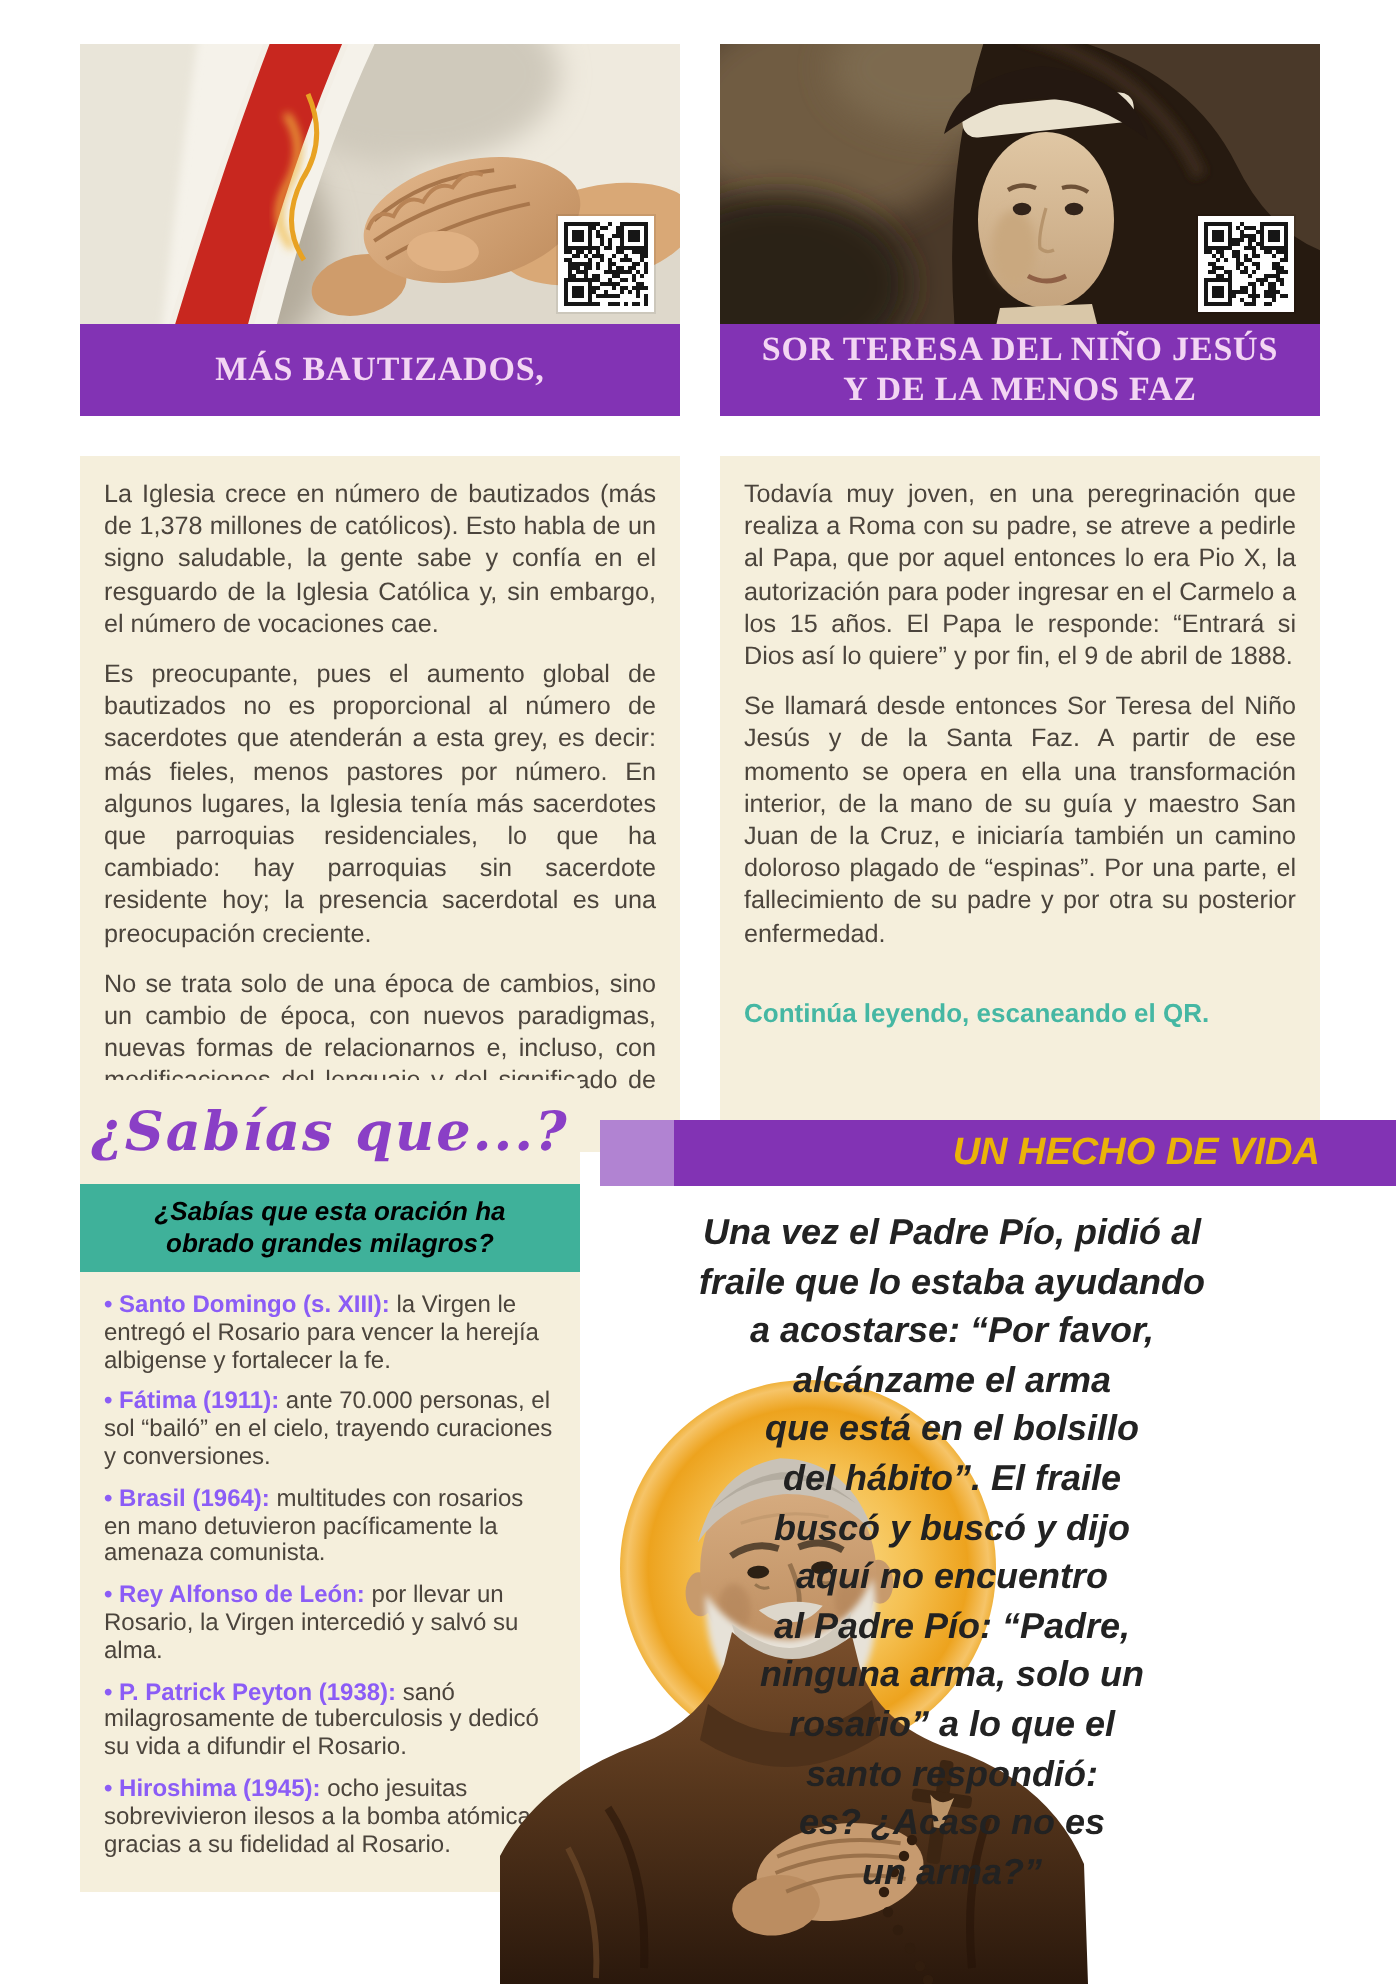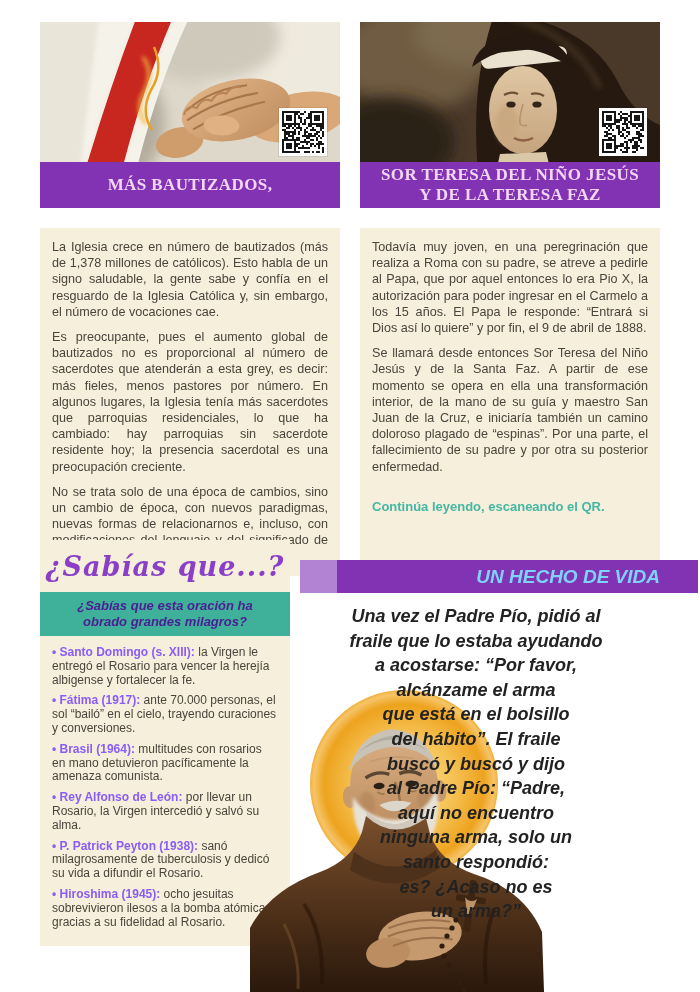--- a/index.html
+++ b/index.html
@@ -17,29 +17,29 @@
           letter-spacing:.4px;display:flex;flex-direction:column;justify-content:center;}
   .textarea{background:#f5efdc;padding:11px 12px;height:326px;overflow:hidden;box-sizing:content-box;margin-top:20px;}
   .textarea p{margin:0 0 9px;font-size:12.6px;line-height:16.2px;text-align:justify;color:#4b443c;}
   .cta{color:#45b7a3;font-weight:bold;font-size:13px;line-height:16px;}
   .cta.gap{display:block;margin-top:24px;}
 
   
   .sabias{position:absolute;left:40px;top:540px;width:250px;height:406px;background:#f5efdc;z-index:1;}
   .sabias-title{font-family:"DejaVu Serif",serif;font-style:italic;font-weight:bold;font-size:27px;
                 color:#8a3fc6;text-align:center;padding-top:11px;letter-spacing:1px;}
-  .sabias-sub{background:#3fb19a;color:#4c1d95;font-style:italic;font-weight:bold;font-size:13px;
+  .sabias-sub{background:#3fb19a;color:#000000;font-style:italic;font-weight:bold;font-size:13px;
               line-height:16px;text-align:center;padding:6px 16px;margin-top:10px;}
   .bullets{padding:10px 12px 0;}
   .bullets p{margin:0 0 7px;font-size:12px;line-height:13.8px;color:#4b443c;}
   .bullets b{color:#8b5cf6;}
 
   
   .hecho-banner{position:absolute;left:300px;top:560px;width:398px;height:33px;background:#8233b4;
-                color:#7dd3fc;font-style:italic;font-weight:bold;font-size:19px;line-height:33px;
+                color:#eab308;font-style:italic;font-weight:bold;font-size:19px;line-height:33px;
                 text-align:right;padding-right:38px;box-sizing:border-box;z-index:2;}
   .hecho-banner::before{content:"";position:absolute;left:0;top:0;width:37px;height:33px;background:#b183d2;}
   .quote{position:absolute;left:290px;top:604px;width:372px;text-align:center;z-index:6;
          font-weight:bold;font-style:italic;font-size:18px;line-height:24.6px;color:#222222;}
   .quote div{white-space:nowrap;}
 
   .pio{position:absolute;left:244px;top:684px;width:316px;height:308px;z-index:5;}
   .pio svg{width:100%;height:100%;}
 </style>
 </head>
@@ -427,38 +427,38 @@
             <rect x="15" y="1" width="5" height="5" fill="#ffffff"></rect>
             <rect x="16" y="2" width="3" height="3" fill="#161616"></rect>
             <rect x="0" y="14" width="7" height="7" fill="#161616"></rect>
             <rect x="1" y="15" width="5" height="5" fill="#ffffff"></rect>
             <rect x="2" y="16" width="3" height="3" fill="#161616"></rect>
           </svg>
         </div>
     </div>
     <div class="banner">
       <div>SOR TERESA DEL NIÑO JESÚS</div>
-      <div>Y DE LA TERESA FAZ</div>
+      <div>Y DE LA MENOS FAZ</div>
     </div>
     <div class="textarea">
       <div>
           <p>Todavía muy joven, en una peregrinación que realiza a Roma con su padre, se atreve a pedirle al Papa, que por aquel entonces lo era Pio X, la autorización para poder ingresar en el Carmelo a los 15 años. El Papa le responde: “Entrará si Dios así lo quiere” y por fin, el 9 de abril de 1888.</p>
           <p>Se llamará desde entonces Sor Teresa del Niño Jesús y de la Santa Faz. A partir de ese momento se opera en ella una transformación interior, de la mano de su guía y maestro San Juan de la Cruz, e iniciaría también un camino doloroso plagado de “espinas”. Por una parte, el fallecimiento de su padre y por otra su posterior enfermedad.</p>
         </div>
       <span class="cta gap">Continúa leyendo, escaneando el QR.</span>
     </div>
   </div>
 
   <div class="sabias">
     <div class="sabias-title">¿Sabías que...?</div>
     <div class="sabias-sub">¿Sabías que esta oración ha obrado grandes milagros?</div>
     <div class="bullets">
       <div>
           <p><b>• Santo Domingo (s. XIII):</b> <span>la Virgen le entregó el Rosario para vencer la herejía albigense y fortalecer la fe.</span></p>
-          <p><b>• Fátima (1917):</b> <span>ante 70.000 personas, el sol “bailó” en el cielo, trayendo curaciones y conversiones.</span></p>
+          <p><b>• Fátima (1911):</b> <span>ante 70.000 personas, el sol “bailó” en el cielo, trayendo curaciones y conversiones.</span></p>
           <p><b>• Brasil (1964):</b> <span>multitudes con rosarios en mano detuvieron pacíficamente la amenaza comunista.</span></p>
           <p><b>• Rey Alfonso de León:</b> <span>por llevar un Rosario, la Virgen intercedió y salvó su alma.</span></p>
           <p><b>• P. Patrick Peyton (1938):</b> <span>sanó milagrosamente de tuberculosis y dedicó su vida a difundir el Rosario.</span></p>
           <p><b>• Hiroshima (1945):</b> <span>ocho jesuitas sobrevivieron ilesos a la bomba atómica gracias a su fidelidad al Rosario.</span></p>
         </div>
     </div>
   </div>
 
   <div class="hecho-banner">
     <span>UN HECHO DE VIDA</span>
@@ -537,22 +537,23 @@
 
   <div class="quote">
     <div>
         <div>Una vez el Padre Pío, pidió al</div>
         <div>fraile que lo estaba ayudando</div>
         <div>a acostarse: “Por favor,</div>
         <div>alcánzame el arma</div>
         <div>que está en el bolsillo</div>
         <div>del hábito”. El fraile</div>
         <div>buscó y buscó y dijo</div>
+        <div>aquí no encuentro</div>
         <div>al Padre Pío: “Padre,</div>
-        <div>aquí no encuentro</div>
         <div>ninguna arma, solo un</div>
+        <div>rosario” a lo que el</div>
         <div>santo respondió:</div>
         <div>es? ¿Acaso no es</div>
         <div>un arma?”</div>
       </div>
   </div>
 
 </div>
 
 </body></html>

